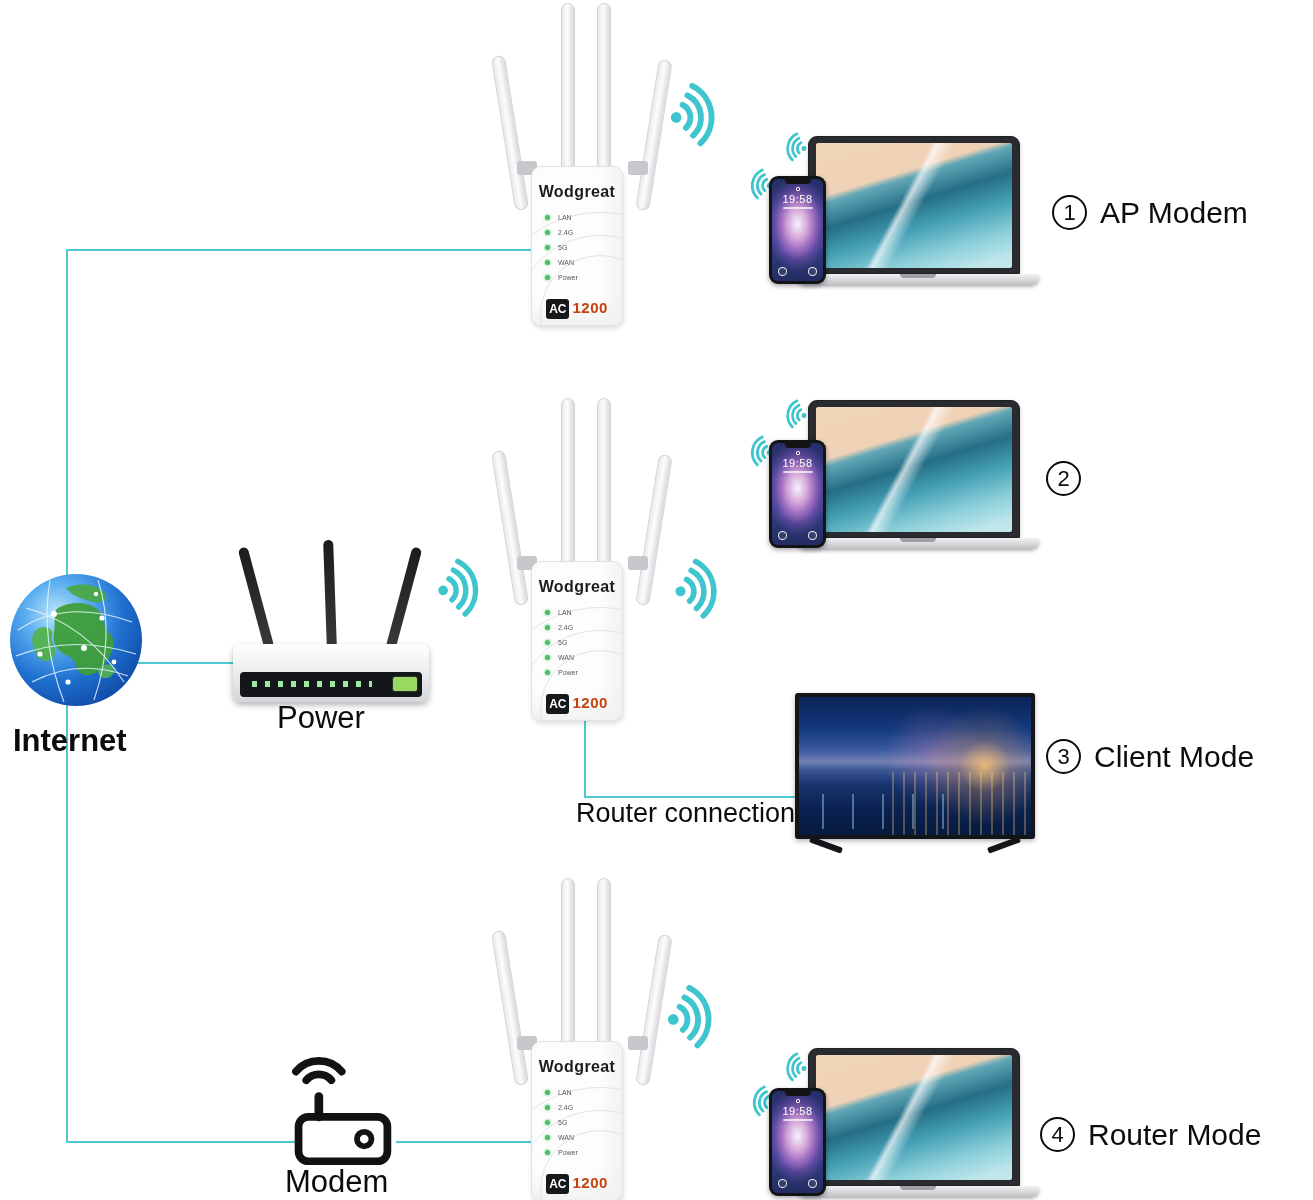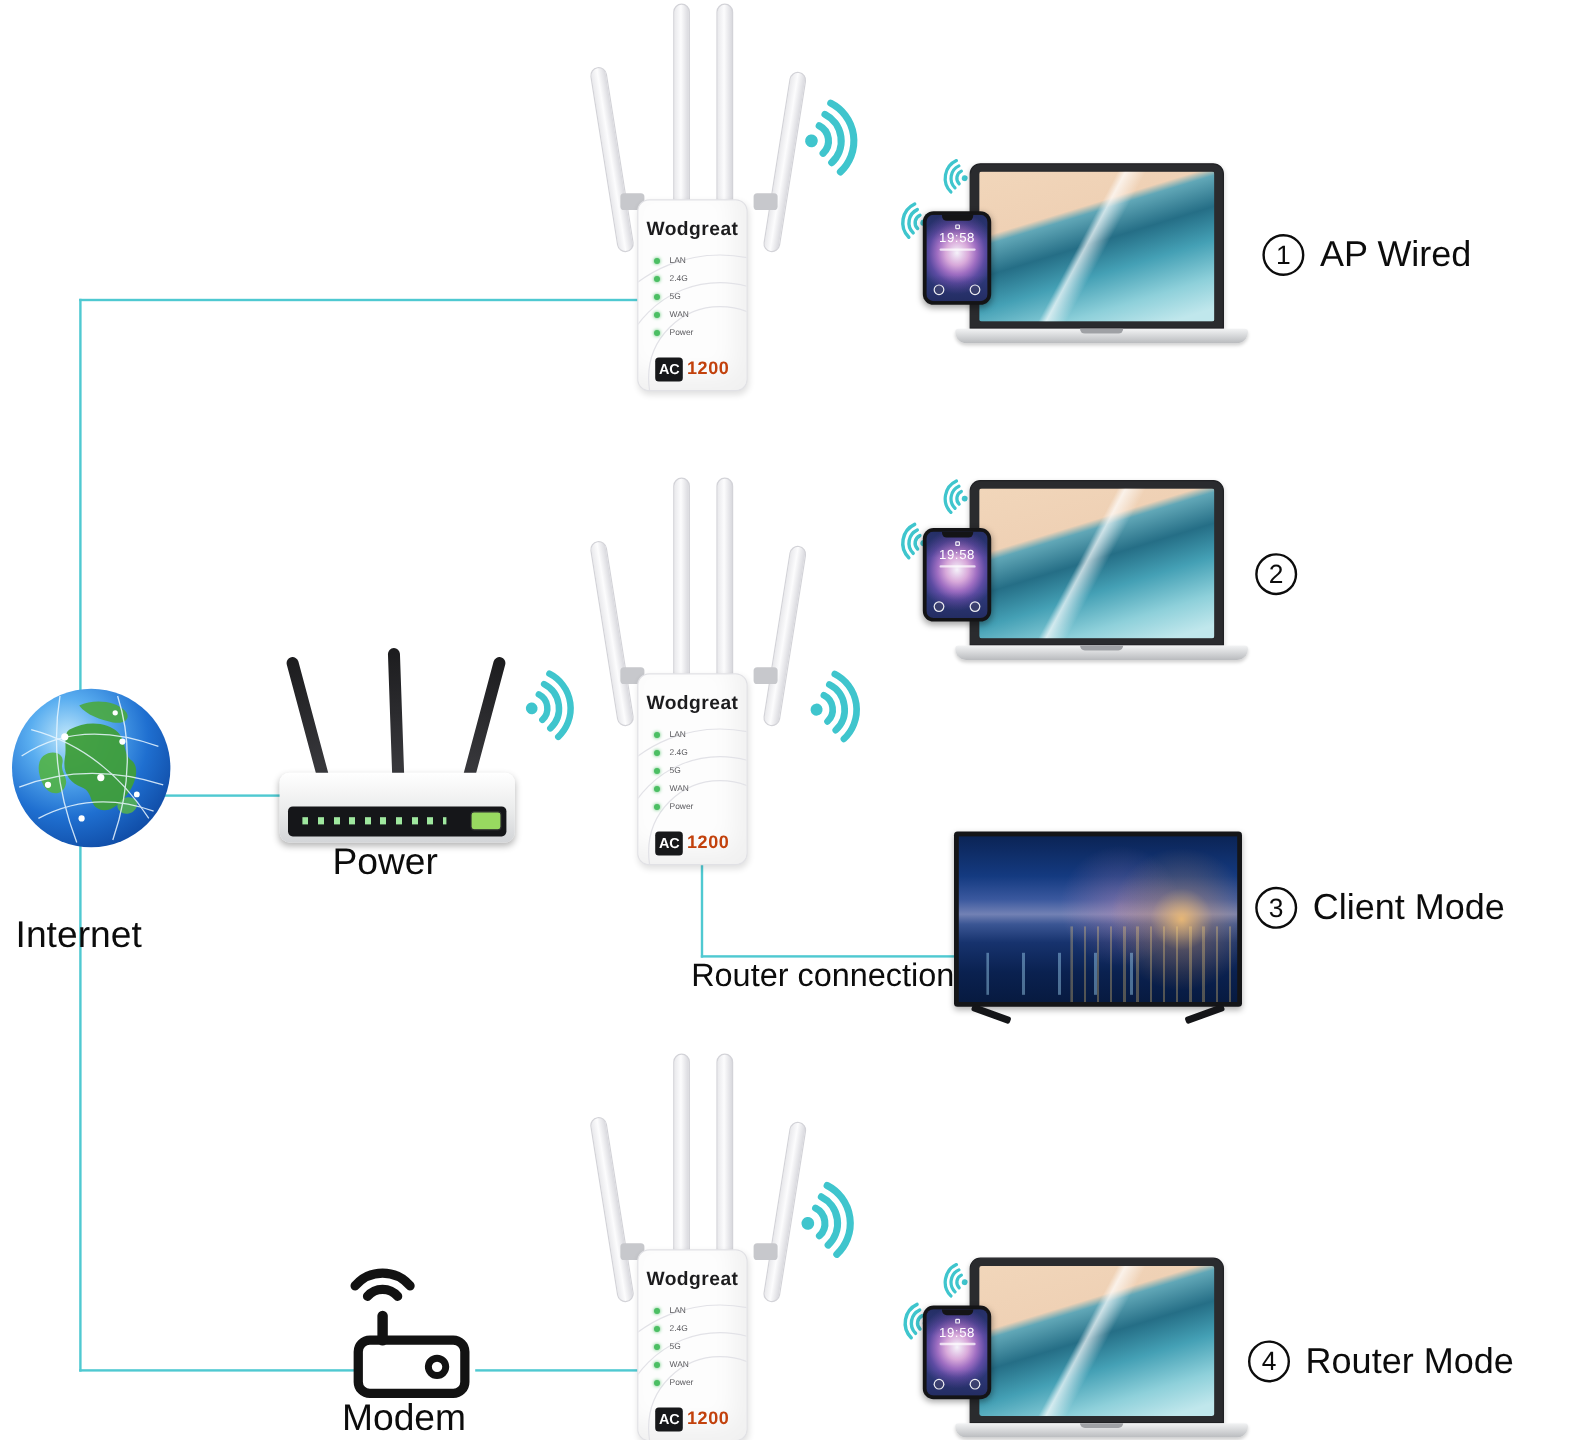--- a/index.html
+++ b/index.html
@@ -76,21 +76,21 @@
   .lap-screen { width:100%; height:100%; border-radius:2px;
     background:
       linear-gradient(118deg, rgba(255,255,255,0) 44%, rgba(255,255,255,.7) 46.5%, rgba(255,255,255,0) 53%),
       linear-gradient(163deg, #f1d6ba 0%, #efd1b5 30%, #61a7b7 34%, #256e86 48%, #44a0b5 63%, #8ed0da 80%, #c0e7ec 94%);
   }
   .lap-base { width:244px; height:12px; background:linear-gradient(#f2f3f4,#b9bbbe); border-radius:3px 3px 10px 10px; position:relative; box-shadow:0 2px 3px rgba(0,0,0,.18); }
   .lap-base::after { content:""; position:absolute; left:50%; top:0; transform:translateX(-50%);
                      width:36px; height:4px; background:#9fa1a5; border-radius:0 0 5px 5px; }
 
   
-  .phone { position:absolute; width:57px; height:78px; background:#141416; border-radius:9px;
+  .phone { position:absolute; width:57px; height:108px; background:#141416; border-radius:9px;
            padding:3px; box-shadow:0 2px 5px rgba(0,0,0,.35); }
   .phone-screen { position:relative; width:100%; height:100%; border-radius:6px; overflow:hidden;
     background:
       linear-gradient(to bottom, rgba(20,25,60,.35), rgba(20,25,60,0) 30%, rgba(20,25,60,0) 70%, rgba(20,25,60,.4)),
       radial-gradient(ellipse 62% 48% at 50% 44%, #f5f2fa 0%, #d8a9da 30%, #9f6ec2 52%, #5c4ba2 74%, #2e3a7c 100%);
   }
   .phone-notch { position:absolute; top:0; left:50%; transform:translateX(-50%); width:26px; height:5px; background:#141416; border-radius:0 0 4px 4px; }
   .phone-lock { position:absolute; top:8px; left:50%; transform:translateX(-50%); width:4px; height:4px; border:1px solid rgba(255,255,255,.9); border-radius:1px; }
   .phone-time { position:absolute; top:14px; width:100%; text-align:center; color:#fff; font-size:11px; letter-spacing:.5px; }
   .phone-date { position:absolute; top:28px; left:50%; transform:translateX(-50%); width:30px; height:2px; background:rgba(255,255,255,.7); border-radius:1px; }
@@ -339,21 +339,21 @@
       <circle cx="48" cy="44" r="3"></circle>
         <circle cx="96" cy="48" r="2.6"></circle>
         <circle cx="34" cy="84" r="2.6"></circle>
       <circle cx="78" cy="78" r="3"></circle>
         <circle cx="108" cy="92" r="2.4"></circle>
         <circle cx="62" cy="112" r="2.6"></circle>
       <circle cx="90" cy="24" r="2.2"></circle>
     </g>
   </svg>
 </div>
-<div class="big-label" style="left:13px; top:761px;">Internet</div>
+<div class="big-label" style="left:13px; top:723px;font-weight:bold;">Internet</div>
 
 <div class="router">
   <div class="r-ant r-ant1"></div>
   <div class="r-ant r-ant2"></div>
   <div class="r-ant r-ant3"></div>
   <div class="r-body">
     <div class="r-face">
       <div class="r-leds"></div>
       <div class="r-wps"></div>
     </div>
@@ -427,21 +427,21 @@
     <div class="phone-time">19:58</div>
     <div class="phone-date"></div>
     <div class="phone-btn l"></div>
     <div class="phone-btn r"></div>
     <div class="phone-notch"></div>
   </div>
 </div>
 
 <div class="mode" style="left:1052px; top:195px;">
   <span class="circle-num">1</span>
-  <span>AP Wired</span>
+  <span>AP Modem</span>
 </div>
 <div class="mode" style="left:1046px; top:461px;">
   <span class="circle-num">2</span>
 </div>
 <div class="mode" style="left:1046px; top:739px;">
   <span class="circle-num">3</span>
   <span>Client Mode</span>
 </div>
 <div class="mode" style="left:1040px; top:1117px;">
   <span class="circle-num">4</span>

